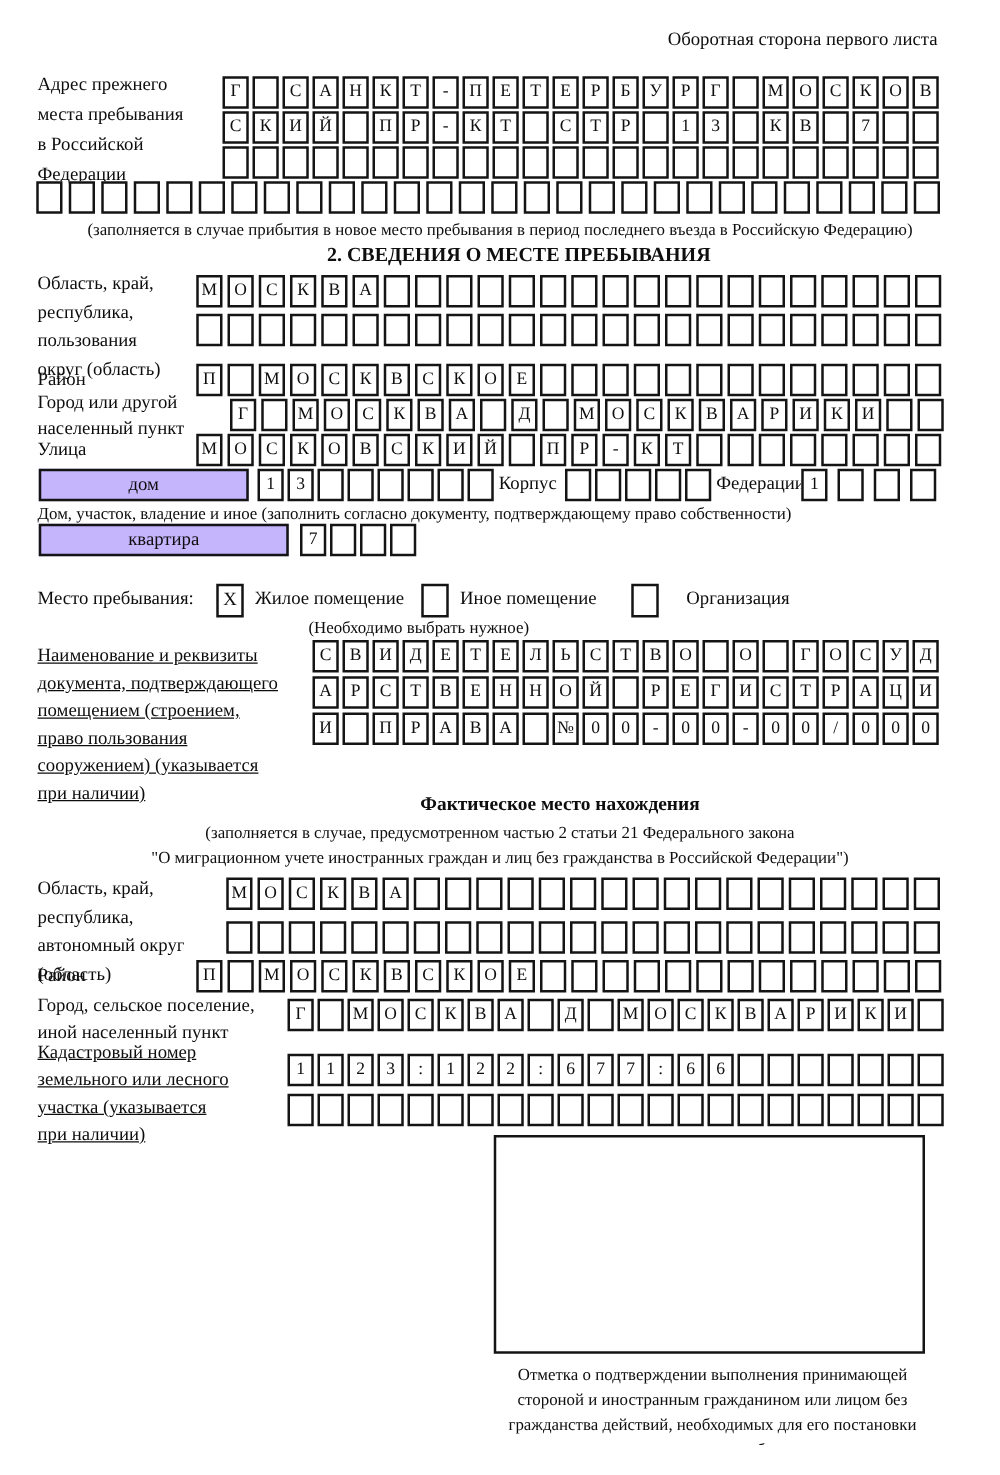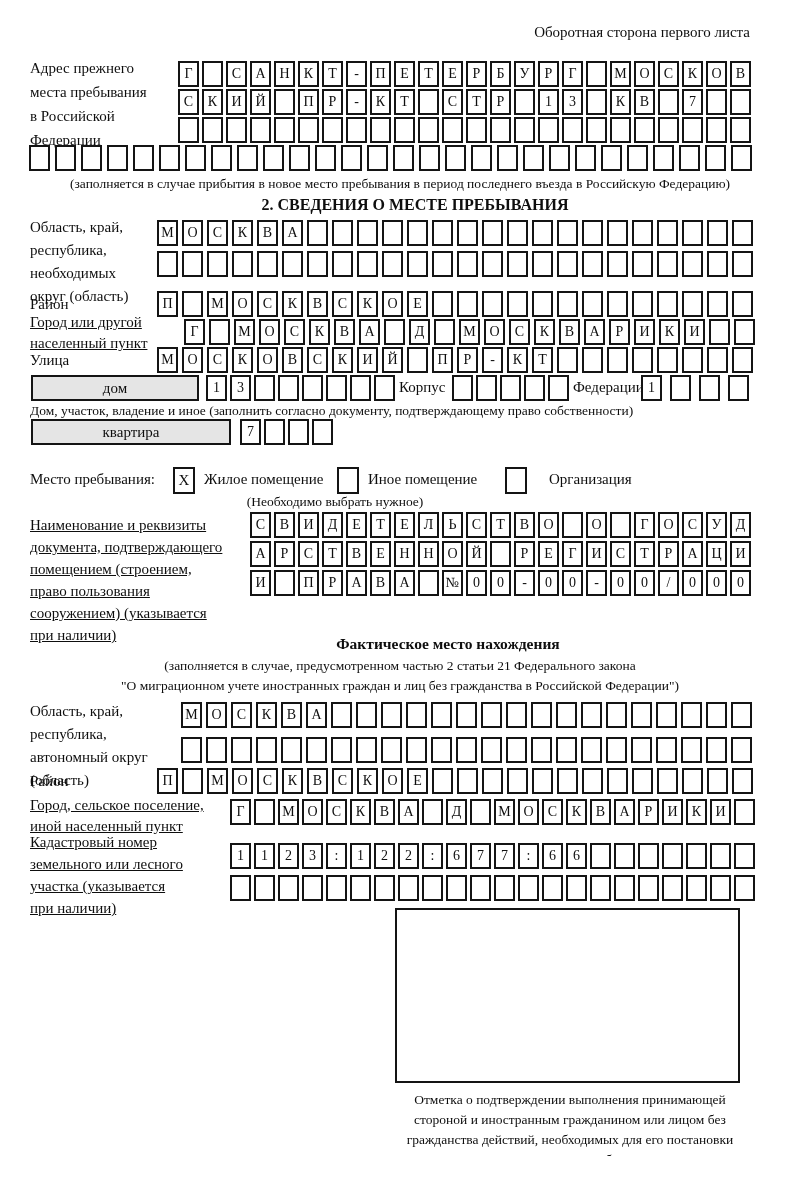--- a/index.html
+++ b/index.html
@@ -3,41 +3,41 @@
 <meta charset="utf-8">
 <style>
   html,body { margin:0; padding:0; background:#ffffff; }
   .page {
     position:relative; width:800px; height:1156px; background:#ffffff;
     font-family:"Liberation Serif","DejaVu Serif",serif; color:#0e0e0e;
     overflow:hidden;
   }
   .abs { position:absolute; }
   .lbl { position:absolute; font-size:15px; line-height:23px; white-space:nowrap; }
-  .lbl.lh21 { line-height:21px;text-decoration:underline; }
+  .lbl.lh21 { line-height:21px; }
   .lbl.lh22 { line-height:22px;text-decoration:underline; }
   .lbl.lh24 { line-height:24px; }
   .center { position:absolute; left:0; width:800px; text-align:center; }
   .note { font-size:13.5px; }
   .h-bold { font-weight:bold; font-size:16px;padding-left:15px; }
   .h-bold2 { font-weight:bold; font-size:15.5px;padding-left:48px; }
   .cellrow { position:absolute; display:flex; }
   .g3 { column-gap:3px; }
   .g4 { column-gap:4px; }
   .g5 { column-gap:5px; }
   .g8 { column-gap:8px; }
   .cell {
     flex:0 0 21px; width:21px; height:26px; box-sizing:border-box;
     border:2px solid #141414; background:#fff;
     display:flex; align-items:center; justify-content:center;
     font-size:14px; line-height:1;
   }
   .wbox {
     position:absolute; height:26px; box-sizing:border-box; border:2px solid #141414;
-    display:flex; align-items:center; justify-content:center; font-size:15px; background:#e5e5e5;
+    display:flex; align-items:center; justify-content:center; font-size:15px; background:#c4b5fd;
   }
   .chk {
     position:absolute; width:22px; height:27px; box-sizing:border-box; border:2px solid #141414;
     display:flex; align-items:center; justify-content:center; font-size:15px; background:#fff;
   }
   .inline-lbl { position:absolute; font-size:15px; white-space:nowrap; }
   .stamp {
     position:absolute; left:395px; top:908px; width:345px; height:175px;
     box-sizing:border-box; border:2px solid #141414; background:#fff;
   }
@@ -168,21 +168,21 @@
       <span class="cell"></span>
     </div>
 
   <div class="center note" style="top:176px;">(заполняется в случае прибытия в новое место пребывания в период последнего въезда в Российскую Федерацию)</div>
 
   <div class="center h-bold" style="top:196px;">2. СВЕДЕНИЯ О МЕСТЕ ПРЕБЫВАНИЯ</div>
 
   <div class="lbl" style="left:30px; top:216px;">
     <div>Область, край,</div>
     <div>республика,</div>
-    <div>необходимых</div>
+    <div>пользования</div>
     <div>округ (область)</div>
   </div>
   <div class="cellrow g4" style="left:157px; top:220px;">
       <span class="cell">М</span>
       <span class="cell">О</span>
       <span class="cell">С</span>
       <span class="cell">К</span>
       <span class="cell">В</span>
       <span class="cell">А</span>
       <span class="cell"></span>

